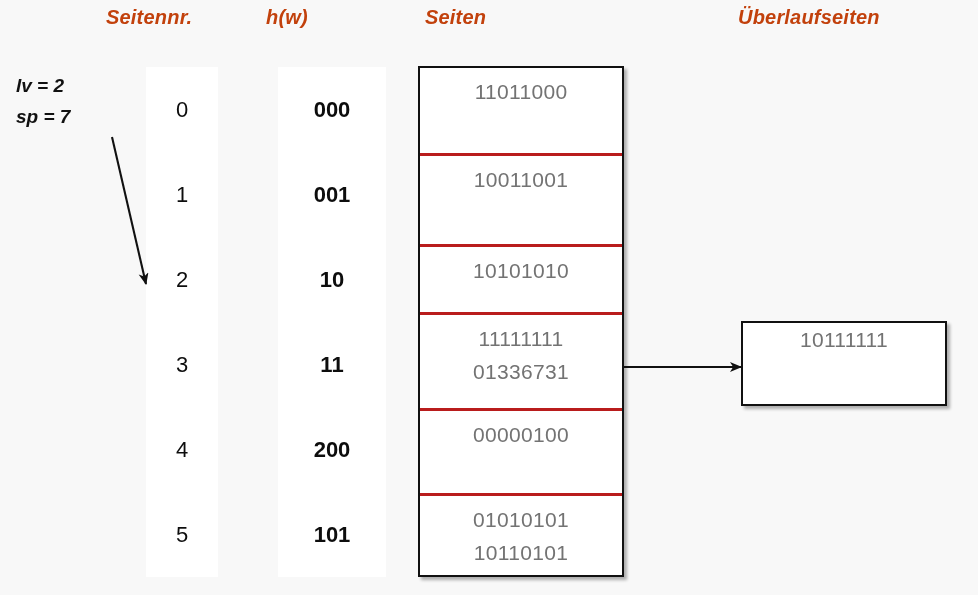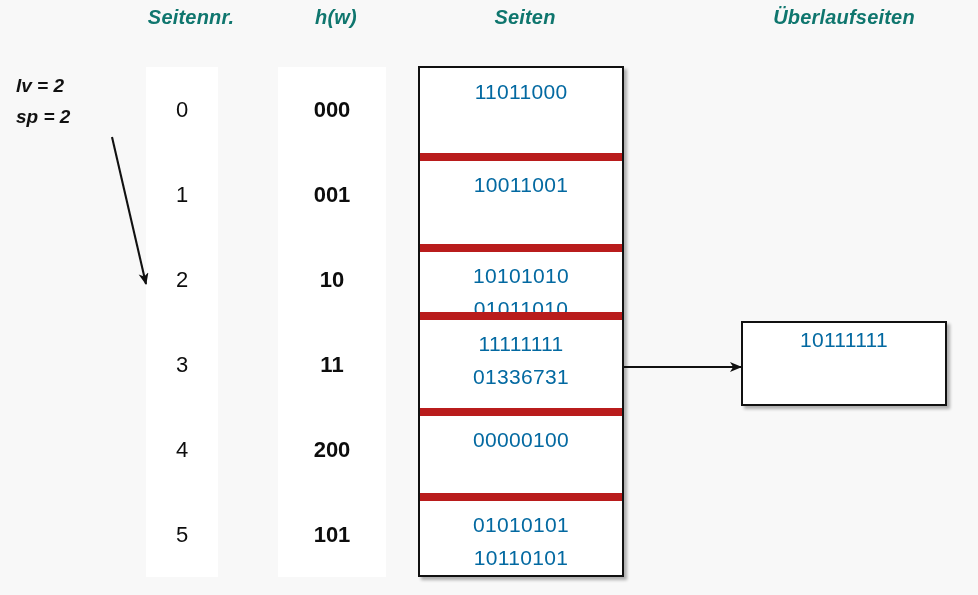--- a/index.html
+++ b/index.html
@@ -19,23 +19,22 @@
     width: 978px;
     height: 595px;
   }
 
   
   .col-header {
     position: absolute;
     font-style: italic;
     font-weight: 600;
     font-size: 20px;
-    color: #0f766e;
+    color: #c2410c;
     white-space: nowrap;
-    text-align: center;
     letter-spacing: 0.2px;
   }
   #hdr-seitennr { left: 106px; top: 6px; width: 170px; }
   #hdr-hw       { left: 266px; top: 6px; width: 140px; }
   #hdr-seiten   { left: 425px; top: 6px; width: 200px; }
   #hdr-ueberlauf{ left: 738px; top: 6px; width: 212px; }
 
   
   #params {
     position: absolute;
@@ -90,25 +89,25 @@
     left: 0;
     width: 100%;
     height: 85px;
     box-sizing: border-box;
     display: flex;
     flex-direction: column;
     align-items: center;
     justify-content: flex-start;
     padding-top: 7px;
   }
-  .page-cell + .page-cell { border-top: 8px solid #b91c1c; }
+  .page-cell + .page-cell { border-top: 3px solid #b91c1c; }
   .page-line {
     font-size: 21px;
     line-height: 33px;
-    color: #0369a1;
+    color: #737373;
     letter-spacing: 0.3px;
   }
 
   
   #overflow-box {
     position: absolute;
     left: 741px;
     top: 321px;
     width: 206px;
     height: 85px;
@@ -137,21 +136,21 @@
 
 <div id="canvas">
 
   <div class="col-header" id="hdr-seitennr">Seitennr.</div>
   <div class="col-header" id="hdr-seiten">Seiten</div>
   <div class="col-header" id="hdr-hw">h(w)</div>
   <div class="col-header" id="hdr-ueberlauf">Überlaufseiten</div>
 
   <div id="params">
     <div>lv = 2</div>
-    <div>sp = 2</div>
+    <div>sp = 7</div>
   </div>
 
   <div class="strip" id="strip-seitennr">
     <div class="strip-cell" style="top:0px">0</div>
     <div class="strip-cell" style="top:85px">1</div>
     <div class="strip-cell" style="top:170px">2</div>
     <div class="strip-cell" style="top:255px">3</div>
     <div class="strip-cell" style="top:340px">4</div>
     <div class="strip-cell" style="top:425px">5</div>
   </div>
@@ -170,21 +169,20 @@
     <div class="page-cell" style="top:0px">
       <div class="page-line">11011000</div>
     </div>
 
     <div class="page-cell" style="top:85px">
       <div class="page-line">10011001</div>
     </div>
 
     <div class="page-cell" style="top:176px">
       <div class="page-line">10101010</div>
-      <div class="page-line">01011010</div>
     </div>
 
     <div class="page-cell" style="top:244px">
       <div class="page-line">11111111</div>
       <div class="page-line">01336731</div>
     </div>
 
     <div class="page-cell" style="top:340px">
       <div class="page-line">00000100</div>
     </div>

